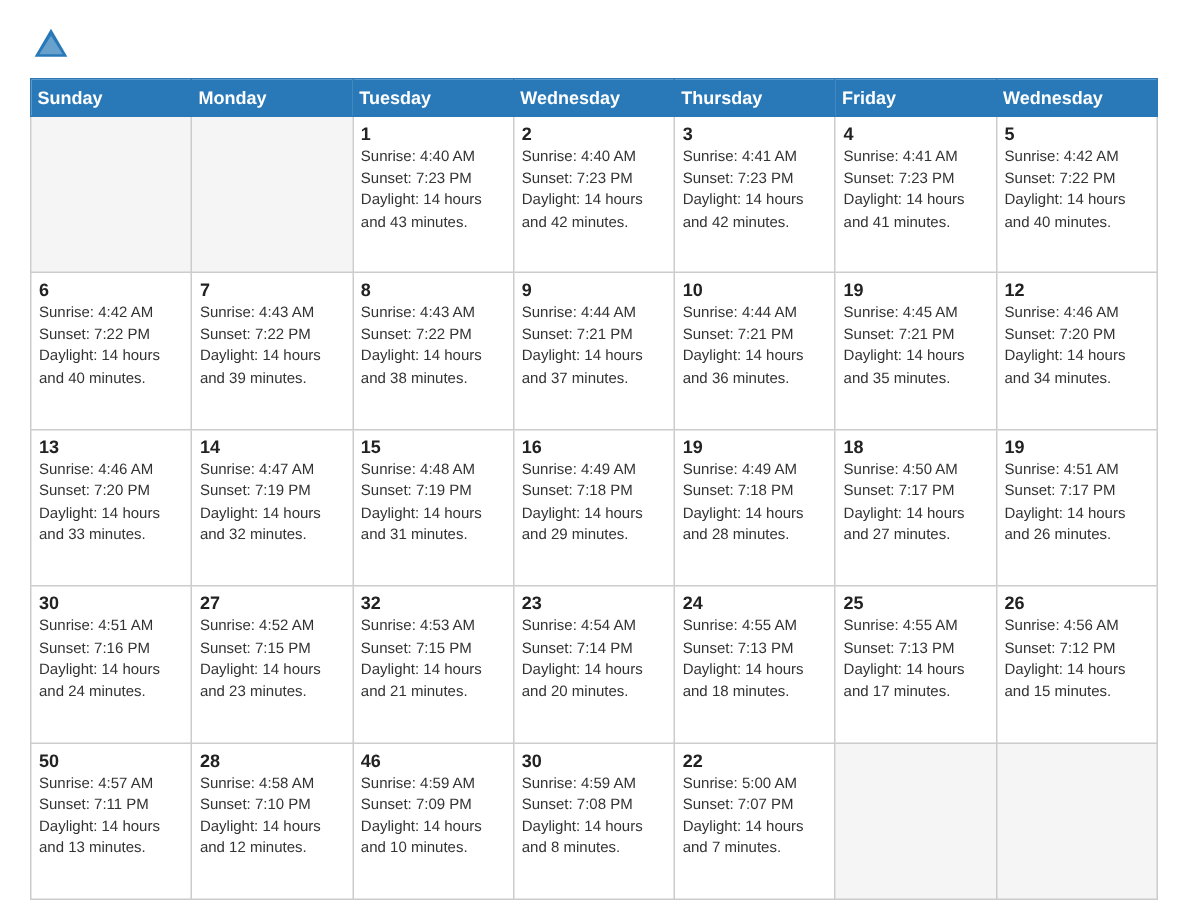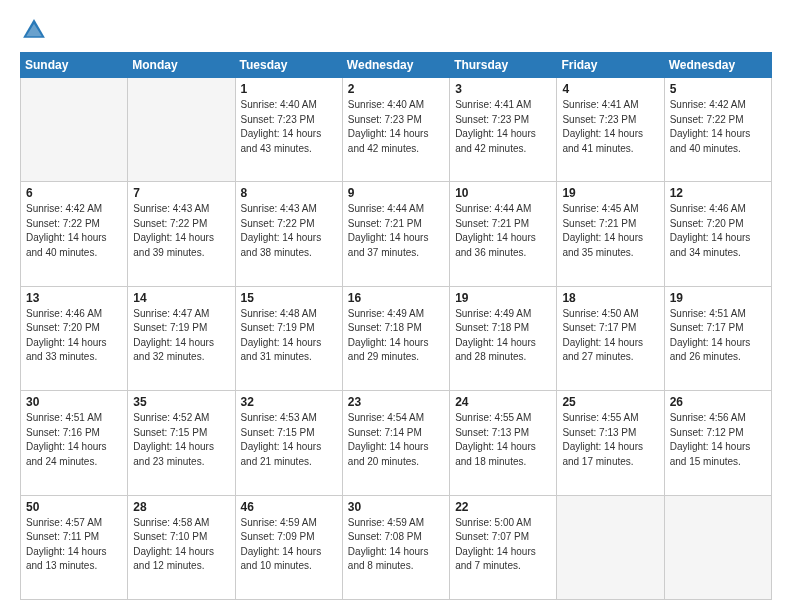--- a/index.html
+++ b/index.html
@@ -217,21 +217,21 @@
             <span class="day-number">19</span>
             <div class="day-info">Sunrise: 4:51 AM<br>Sunset: 7:17 PM<br>Daylight: 14 hours and 26 minutes.</div>
           </td>
         </tr>
         <tr>
           <td>
             <span class="day-number">30</span>
             <div class="day-info">Sunrise: 4:51 AM<br>Sunset: 7:16 PM<br>Daylight: 14 hours and 24 minutes.</div>
           </td>
           <td>
-            <span class="day-number">35</span>
+            <span class="day-number">27</span>
             <div class="day-info">Sunrise: 4:52 AM<br>Sunset: 7:15 PM<br>Daylight: 14 hours and 23 minutes.</div>
           </td>
           <td>
             <span class="day-number">32</span>
             <div class="day-info">Sunrise: 4:53 AM<br>Sunset: 7:15 PM<br>Daylight: 14 hours and 21 minutes.</div>
           </td>
           <td>
             <span class="day-number">23</span>
             <div class="day-info">Sunrise: 4:54 AM<br>Sunset: 7:14 PM<br>Daylight: 14 hours and 20 minutes.</div>
           </td>

